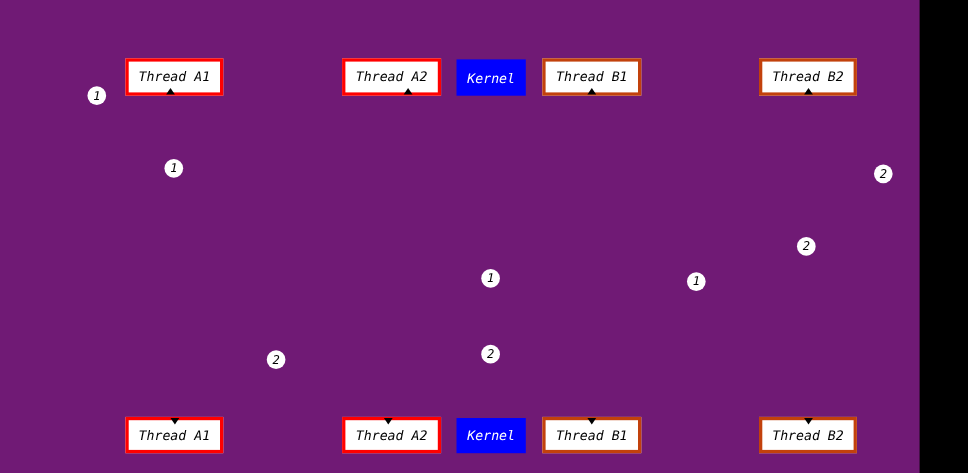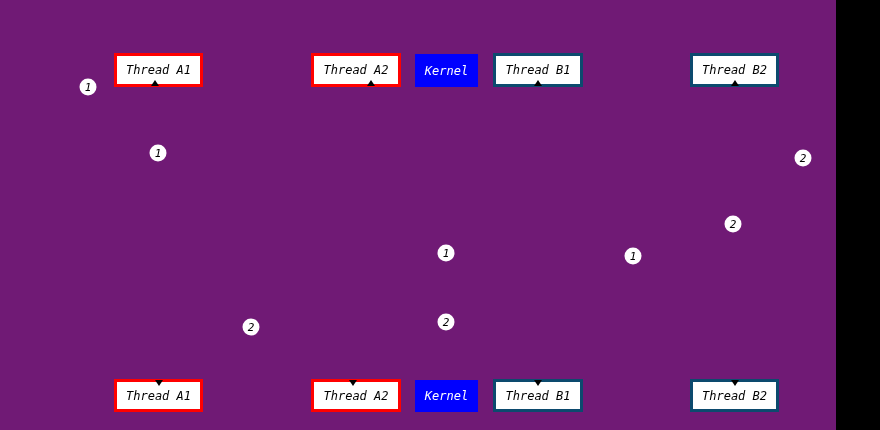--- a/index.html
+++ b/index.html
@@ -22,21 +22,21 @@
     background: #ffffff;
     color: #000000;
     display: flex;
     align-items: center;
     justify-content: center;
     font-size: 12px;
     line-height: 1;
     white-space: nowrap;
   }
   .box.thread-a { border: 3px solid #ff0000; }
-  .box.thread-b { border: 3px solid #0c4a6e; }
+  .box.thread-b { border: 3px solid #c2410c; }
   .box.kernel   { background: #0000ff; color: #ffffff; border: none; }
   
   .notch {
     position: absolute;
     width: 0;
     height: 0;
     left: 50%;
     transform: translateX(-50%);
     pointer-events: none;
   }

